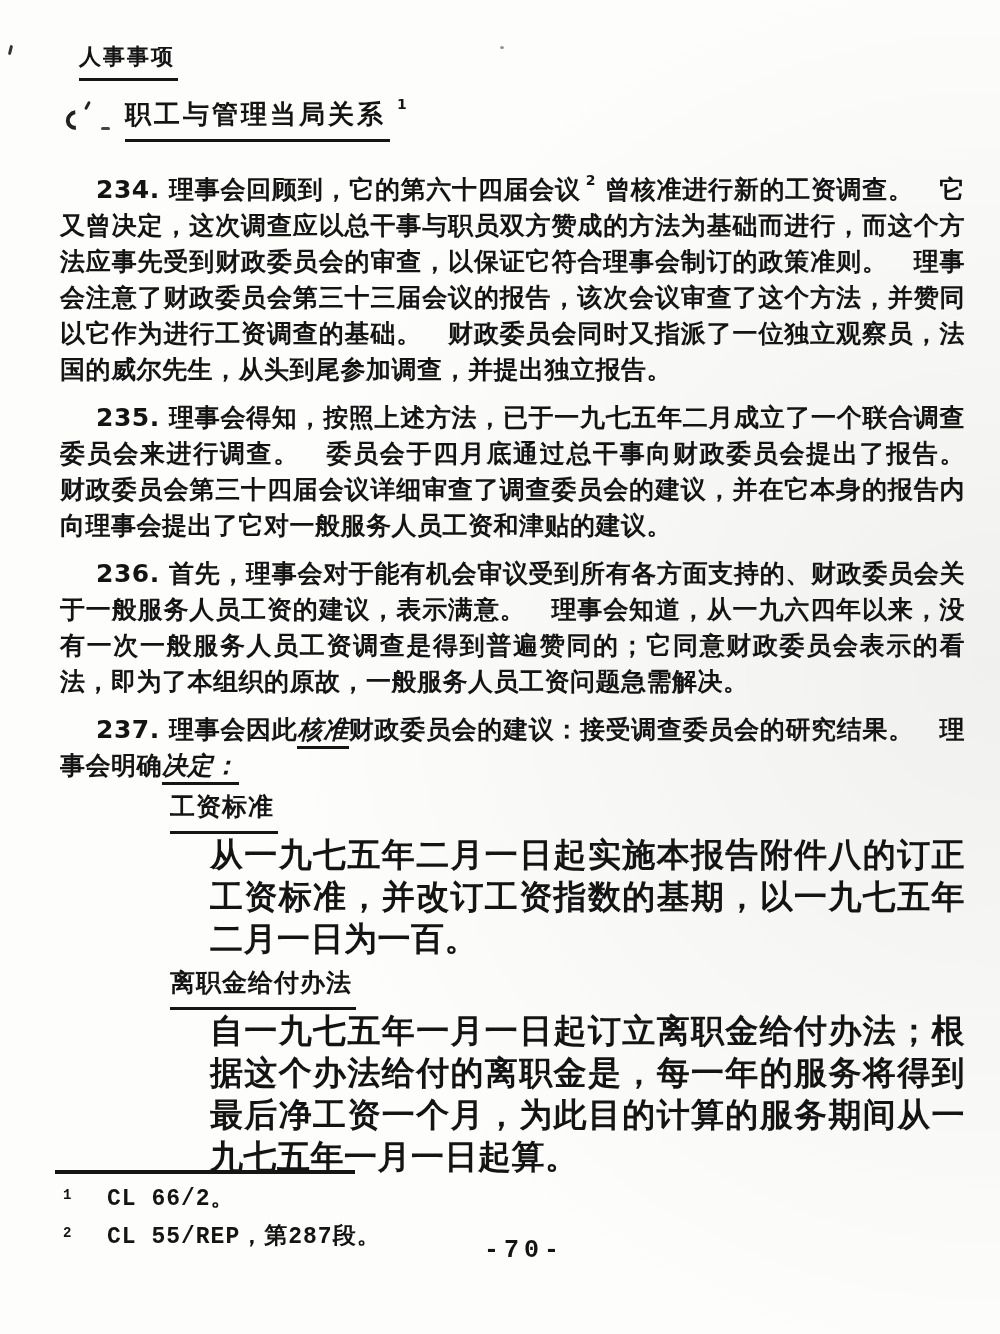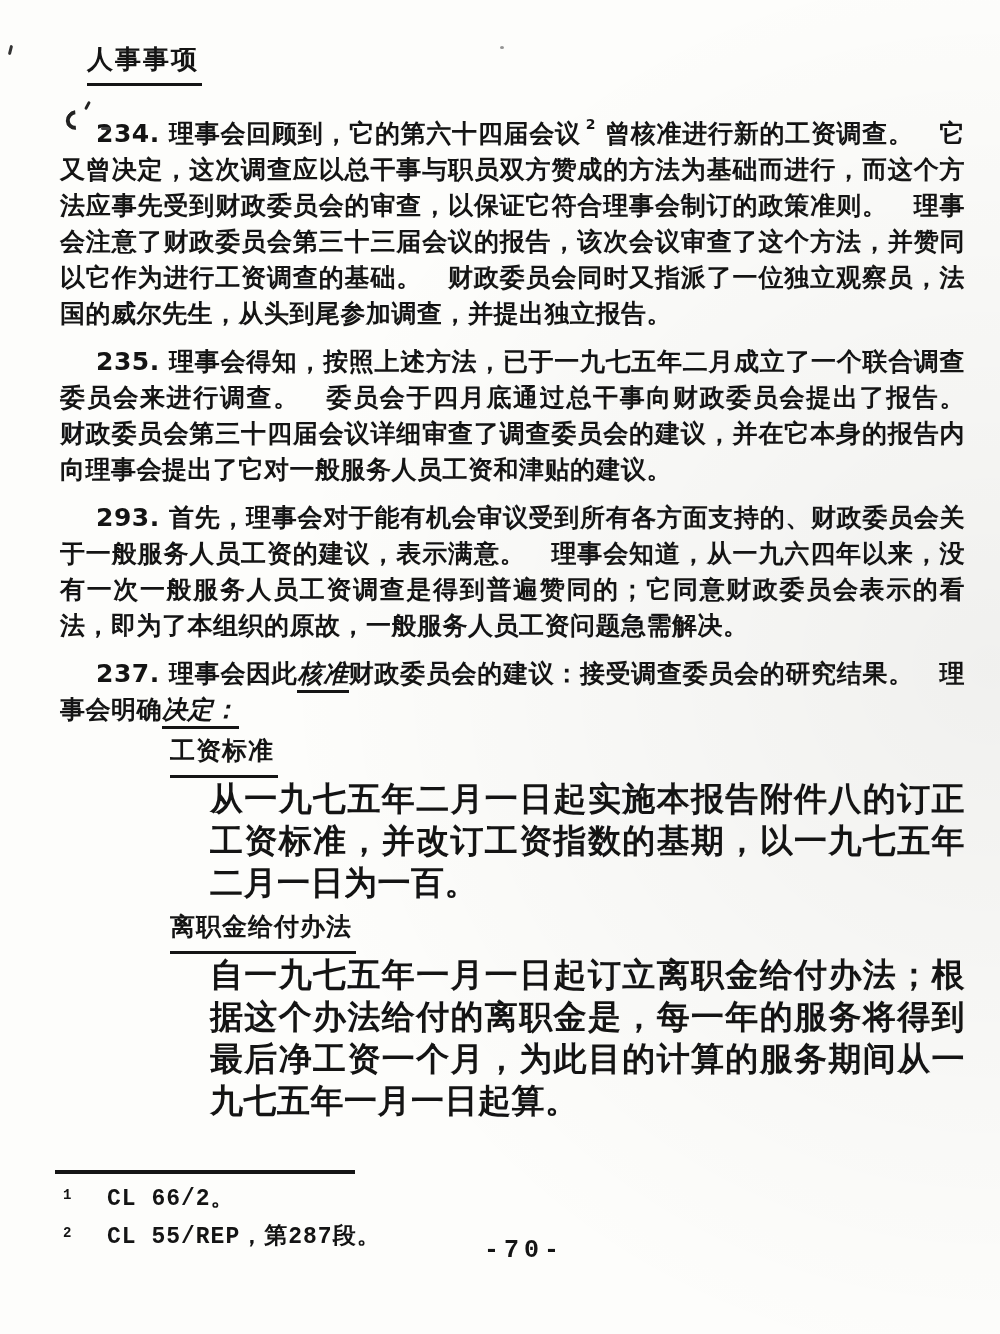--- a/index.html
+++ b/index.html
@@ -19,22 +19,22 @@
     overflow: hidden;
     box-sizing: border-box;
     padding: 42px 35px 0 60px;
     
     background-image:
       radial-gradient(circle at 99% 50%, rgba(0,0,0,0.05), rgba(0,0,0,0) 60%);
   }
 
   
   .doc-title {
-    margin-left: 27px;
-    font-size: 26px;
+    margin-left: 19px;
+    font-size: 22px;
     letter-spacing: 2px;
   }
   .doc-title .u-block {
     display: inline-block;
     border-bottom: 3px solid #151515;
     padding: 0 3px 6px 0;
   }
   .section-heading {
     margin-left: 65px;
     margin-top: 15px;
@@ -204,28 +204,31 @@
   <span class="speck-apostrophe"></span>
   <span class="speck-dot"></span>
   <span class="c-mark"></span>
   <span class="c-tick"></span>
   <span class="speck-dash"></span>
 
   <div class="doc-title">
     <span class="u-block">人事事项</span>
   </div>
 
+  <div class="section-heading">
+    <span class="u-block">职工与管理当局关系</span><sup class="fn-ref">1</sup>
+  </div>
 
   <div class="body-text">
 
     <p class="para"><span>234. 理事会回顾到，它的第六十四届会议</span><sup class="fn-ref-inline">2</sup><span>曾核准进行新的工资调查。　它又曾决定，这次调查应以总干事与职员双方赞成的方法为基础而进行，而这个方法应事先受到财政委员会的审查，以保证它符合理事会制订的政策准则。　理事会注意了财政委员会第三十三届会议的报告，该次会议审查了这个方法，并赞同以它作为进行工资调查的基础。　财政委员会同时又指派了一位独立观察员，法国的威尔先生，从头到尾参加调查，并提出独立报告。</span></p>
 
     <p class="para">235. 理事会得知，按照上述方法，已于一九七五年二月成立了一个联合调查委员会来进行调查。　委员会于四月底通过总干事向财政委员会提出了报告。　财政委员会第三十四届会议详细审查了调查委员会的建议，并在它本身的报告内向理事会提出了它对一般服务人员工资和津贴的建议。</p>
 
-    <p class="para">293. 首先，理事会对于能有机会审议受到所有各方面支持的、财政委员会关于一般服务人员工资的建议，表示满意。　理事会知道，从一九六四年以来，没有一次一般服务人员工资调查是得到普遍赞同的；它同意财政委员会表示的看法，即为了本组织的原故，一般服务人员工资问题急需解决。</p>
+    <p class="para">236. 首先，理事会对于能有机会审议受到所有各方面支持的、财政委员会关于一般服务人员工资的建议，表示满意。　理事会知道，从一九六四年以来，没有一次一般服务人员工资调查是得到普遍赞同的；它同意财政委员会表示的看法，即为了本组织的原故，一般服务人员工资问题急需解决。</p>
 
     <p class="para"><span>237. 理事会因此</span><span class="u-word">核准</span><span>财政委员会的建议：接受调查委员会的研究结果。　理事会明确</span><span class="u-word">决定：</span></p>
 
     <div class="subsection">
       <div class="sub-heading">
         <span class="u-block">工资标准</span>
       </div>
       <div class="sub-body">从一九七五年二月一日起实施本报告附件八的订正工资标准，并改订工资指数的基期，以一九七五年二月一日为一百。</div>
     </div>
 

